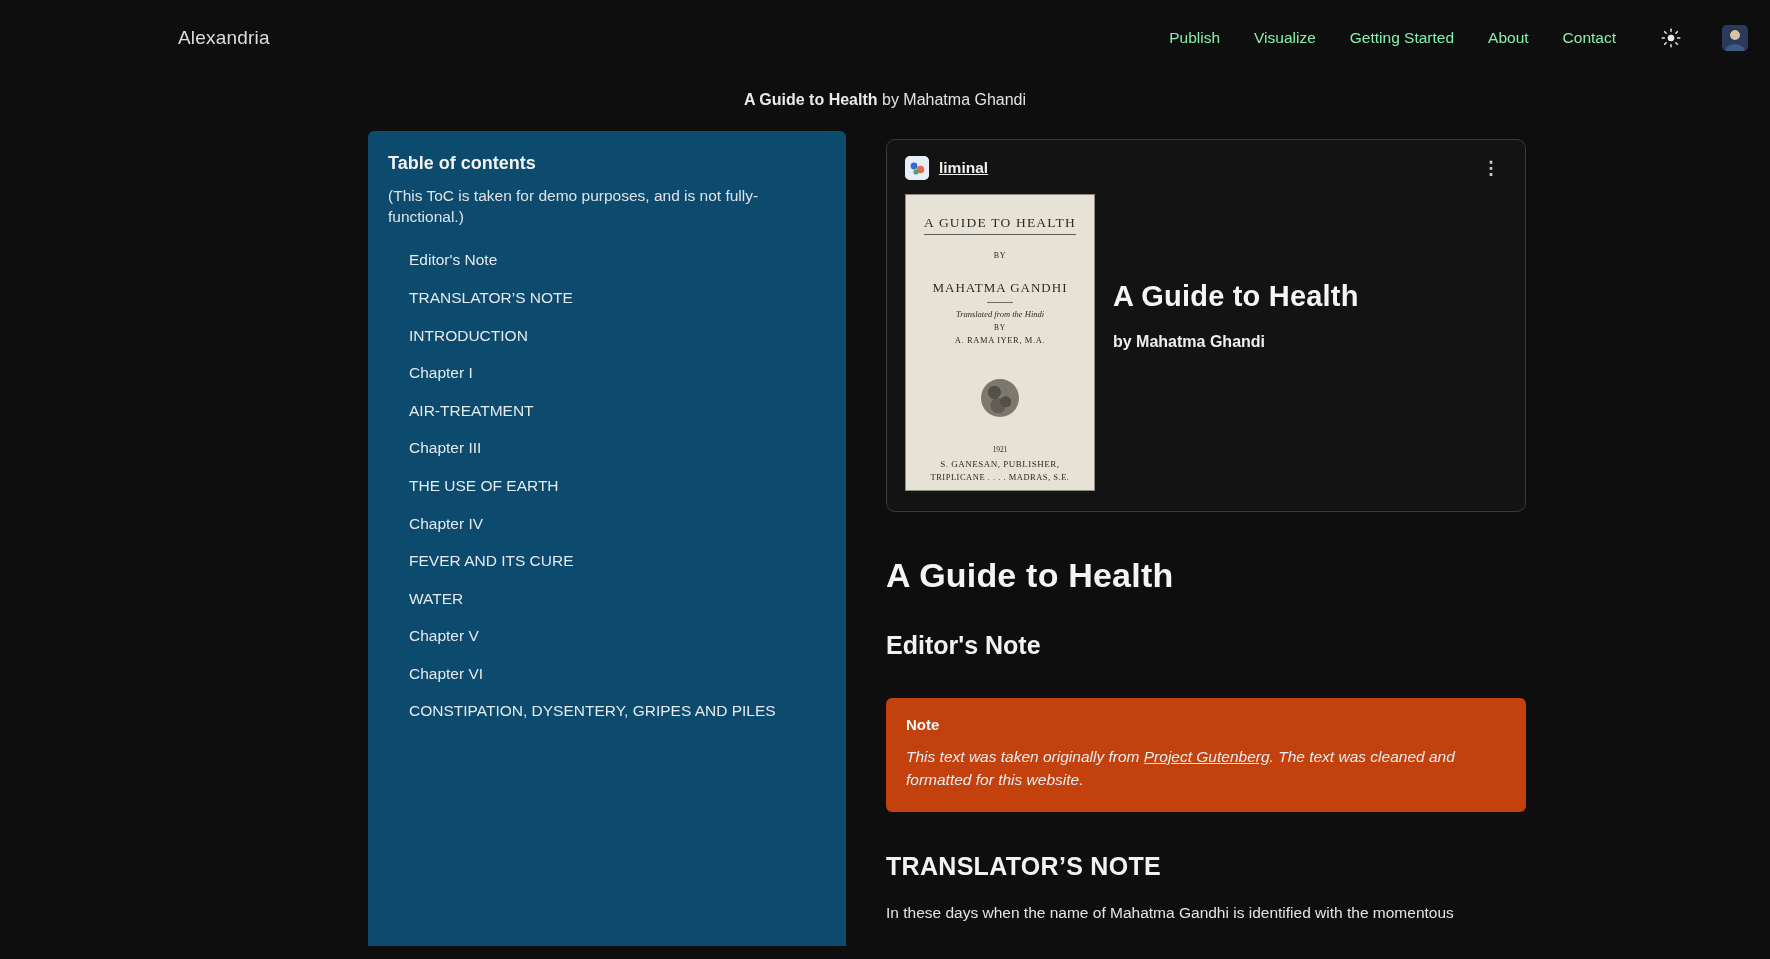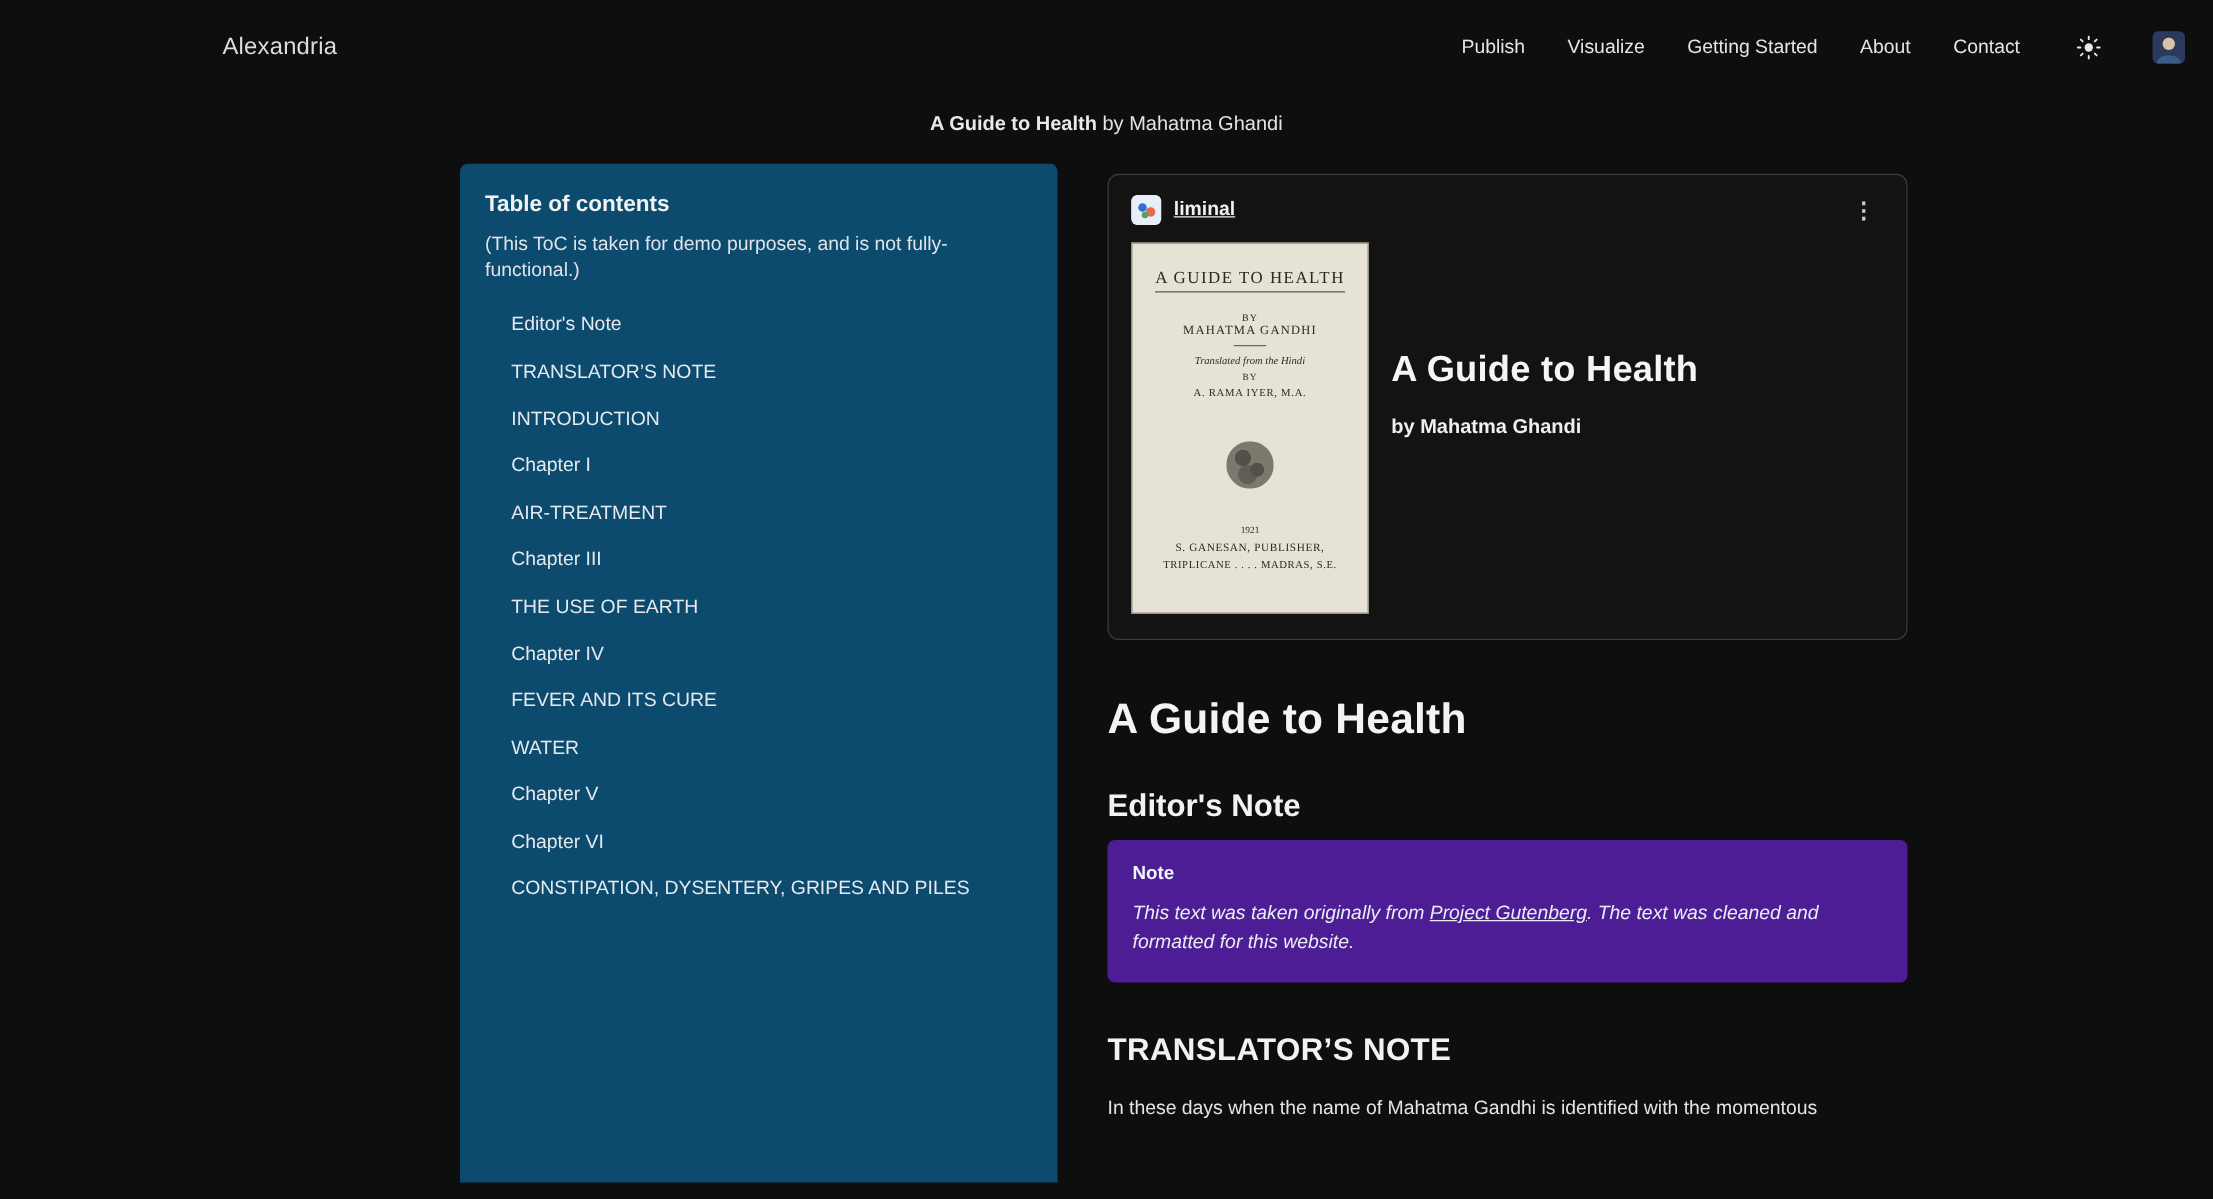--- a/index.html
+++ b/index.html
@@ -27,21 +27,21 @@
     font-weight: 400;
   }
   .nav {
     margin-left: auto;
     display: flex;
     align-items: center;
     gap: 34px;
   }
   .nav-link {
     font-size: 15.5px;
-    color: #e5e5e5;
+    color: #86efac;
     text-decoration: none;
     white-space: nowrap;
   }
 
   .theme-toggle {
     width: 26px; height: 26px;
     display: flex; align-items: center; justify-content: center;
     margin-left: 8px;
   }
   .avatar {
@@ -163,21 +163,21 @@
     overflow: hidden;
   }
   .cover .c-title {
     font-size: 13.5px;
     letter-spacing: 1.2px;
     border-bottom: 1px solid #5d5b55;
     display: inline-block;
     padding-bottom: 3px;
   }
   .cover .c-by { font-size: 8px; margin-top: 16px; letter-spacing: .8px; }
-  .cover .c-author { font-size: 10px; margin-top: 0; letter-spacing: 1px; text-align: center; }
+  .cover .c-author { font-size: 13px; margin-top: 20px; letter-spacing: 1px; text-align: center; }
   .cover .c-rule { width: 26px; height: 1px; background: #6b6861; margin: 6px auto; }
   .cover .c-trans { font-size: 8.5px; font-style: italic; margin-top: 6px; }
   .cover .c-by2 { font-size: 7.5px; margin-top: 4px; letter-spacing: .8px; }
   .cover .c-trans-name { font-size: 8.5px; margin-top: 3px; letter-spacing: .6px; }
   .cover .c-orn {
     width: 38px; height: 38px;
     margin: 34px auto 0;
     border-radius: 50%;
     background:
       radial-gradient(circle at 35% 35%, #3a3731 0 18%, transparent 19%),
@@ -212,22 +212,22 @@
     color: #f4f4f4;
     letter-spacing: .2px;
   }
   .h2 {
     font-size: 25px;
     font-weight: 700;
     color: #f2f2f2;
     margin-top: 36px;
   }
   .note-box {
-    margin-top: 12px;
-    background: #4c1d95;
+    margin-top: 38px;
+    background: #c2410c;
     border-radius: 6px;
     padding: 18px 20px 20px;
   }
   .note-label {
     font-size: 15px;
     font-weight: 700;
     color: #f3f6fa;
     margin-bottom: 12px;
   }
   .note-text {

